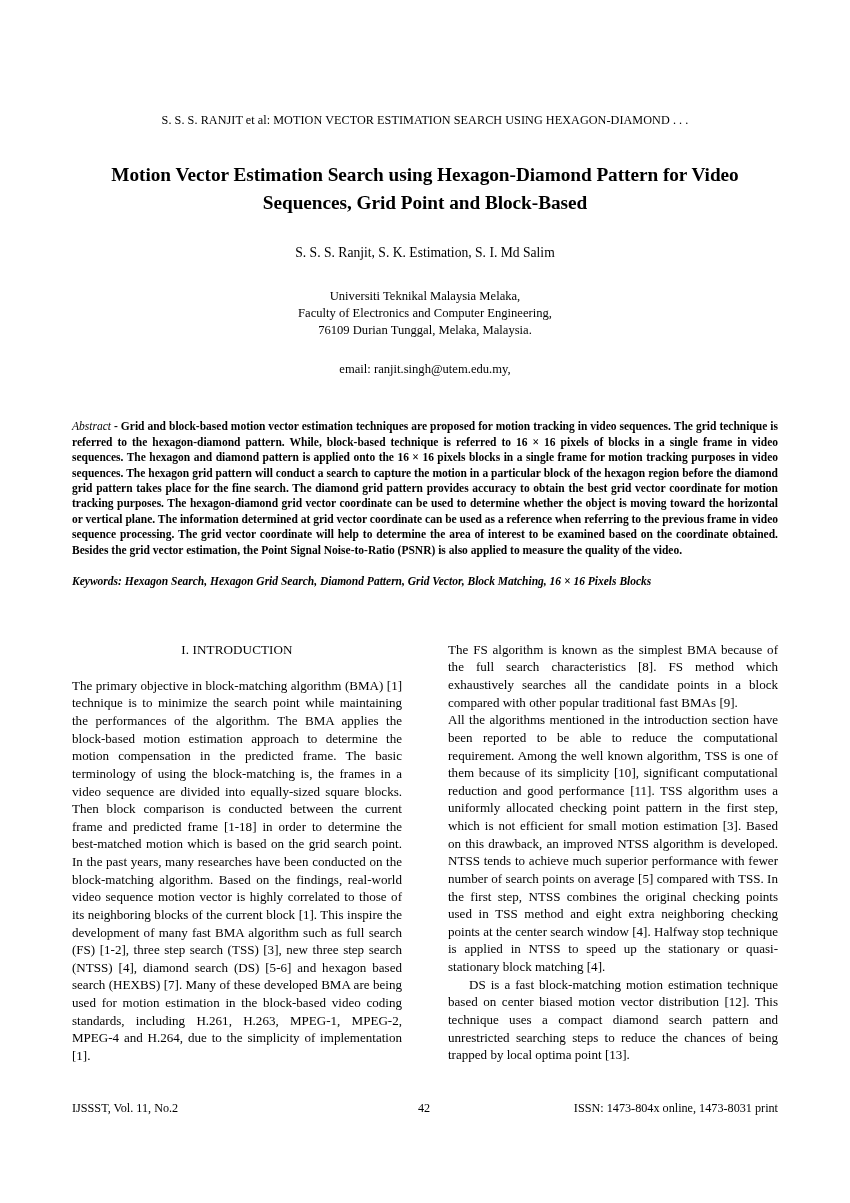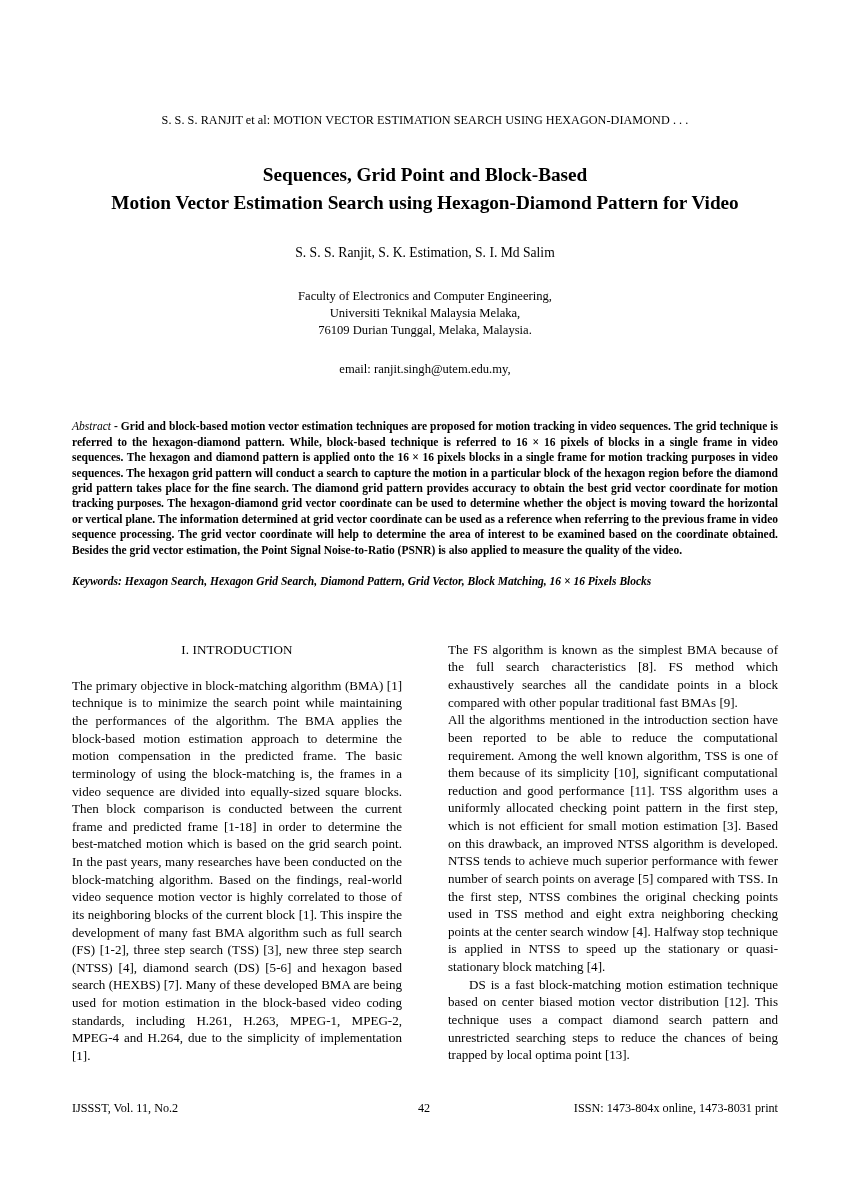--- a/index.html
+++ b/index.html
@@ -147,29 +147,29 @@
 </head>
 <body>
 
 <div class="page">
 
   <div class="content">
 
     <div class="running-header">S. S. S. RANJIT et al: MOTION VECTOR ESTIMATION SEARCH USING HEXAGON-DIAMOND . . .</div>
 
     <div class="title">
+      <span class="title-line">Motion Vector Estimation Search using Hexagon-Diamond Pattern for Video</span>
       <span class="title-line">Sequences, Grid Point and Block-Based</span>
-      <span class="title-line">Motion Vector Estimation Search using Hexagon-Diamond Pattern for Video</span>
     </div>
 
     <div class="authors">S. S. S. Ranjit, S. K. Estimation, S. I. Md Salim</div>
 
     <div class="affiliation">
+      <span class="affil-line">Universiti Teknikal Malaysia Melaka,</span>
       <span class="affil-line">Faculty of Electronics and Computer Engineering,</span>
-      <span class="affil-line">Universiti Teknikal Malaysia Melaka,</span>
       <span class="affil-line">76109 Durian Tunggal, Melaka, Malaysia.</span>
     </div>
 
     <div class="email">email: ranjit.singh@utem.edu.my,</div>
 
     <div class="abstract"><span class="abstract-label">Abstract</span><span> - </span><span>Grid and block-based motion vector estimation techniques are proposed for motion tracking in video sequences.  The grid technique is referred to the hexagon-diamond pattern. While, block-based technique is referred to 16 × 16 pixels of blocks in a single frame in video sequences. The hexagon and diamond pattern is applied onto the 16 × 16 pixels blocks in a single frame for motion tracking purposes in video sequences. The hexagon grid pattern will conduct a search to capture the motion in a particular block of the hexagon region before the diamond grid pattern takes place for the fine search. The diamond grid pattern provides accuracy to obtain the best grid vector coordinate for motion tracking purposes. The hexagon-diamond grid vector coordinate can be used to determine whether the object is moving toward the horizontal or vertical plane. The information determined at grid vector coordinate can be used as a reference when referring to the previous frame in video sequence processing. The grid vector coordinate will help to determine the area of interest to be examined based on the coordinate obtained. Besides the grid vector estimation, the Point Signal Noise-to-Ratio (PSNR) is also applied to measure the quality of the video.</span></div>
 
     <div class="keywords">Keywords: Hexagon Search, Hexagon Grid Search, Diamond Pattern, Grid Vector, Block Matching, 16 × 16 Pixels Blocks</div>
 
     <div class="columns">

